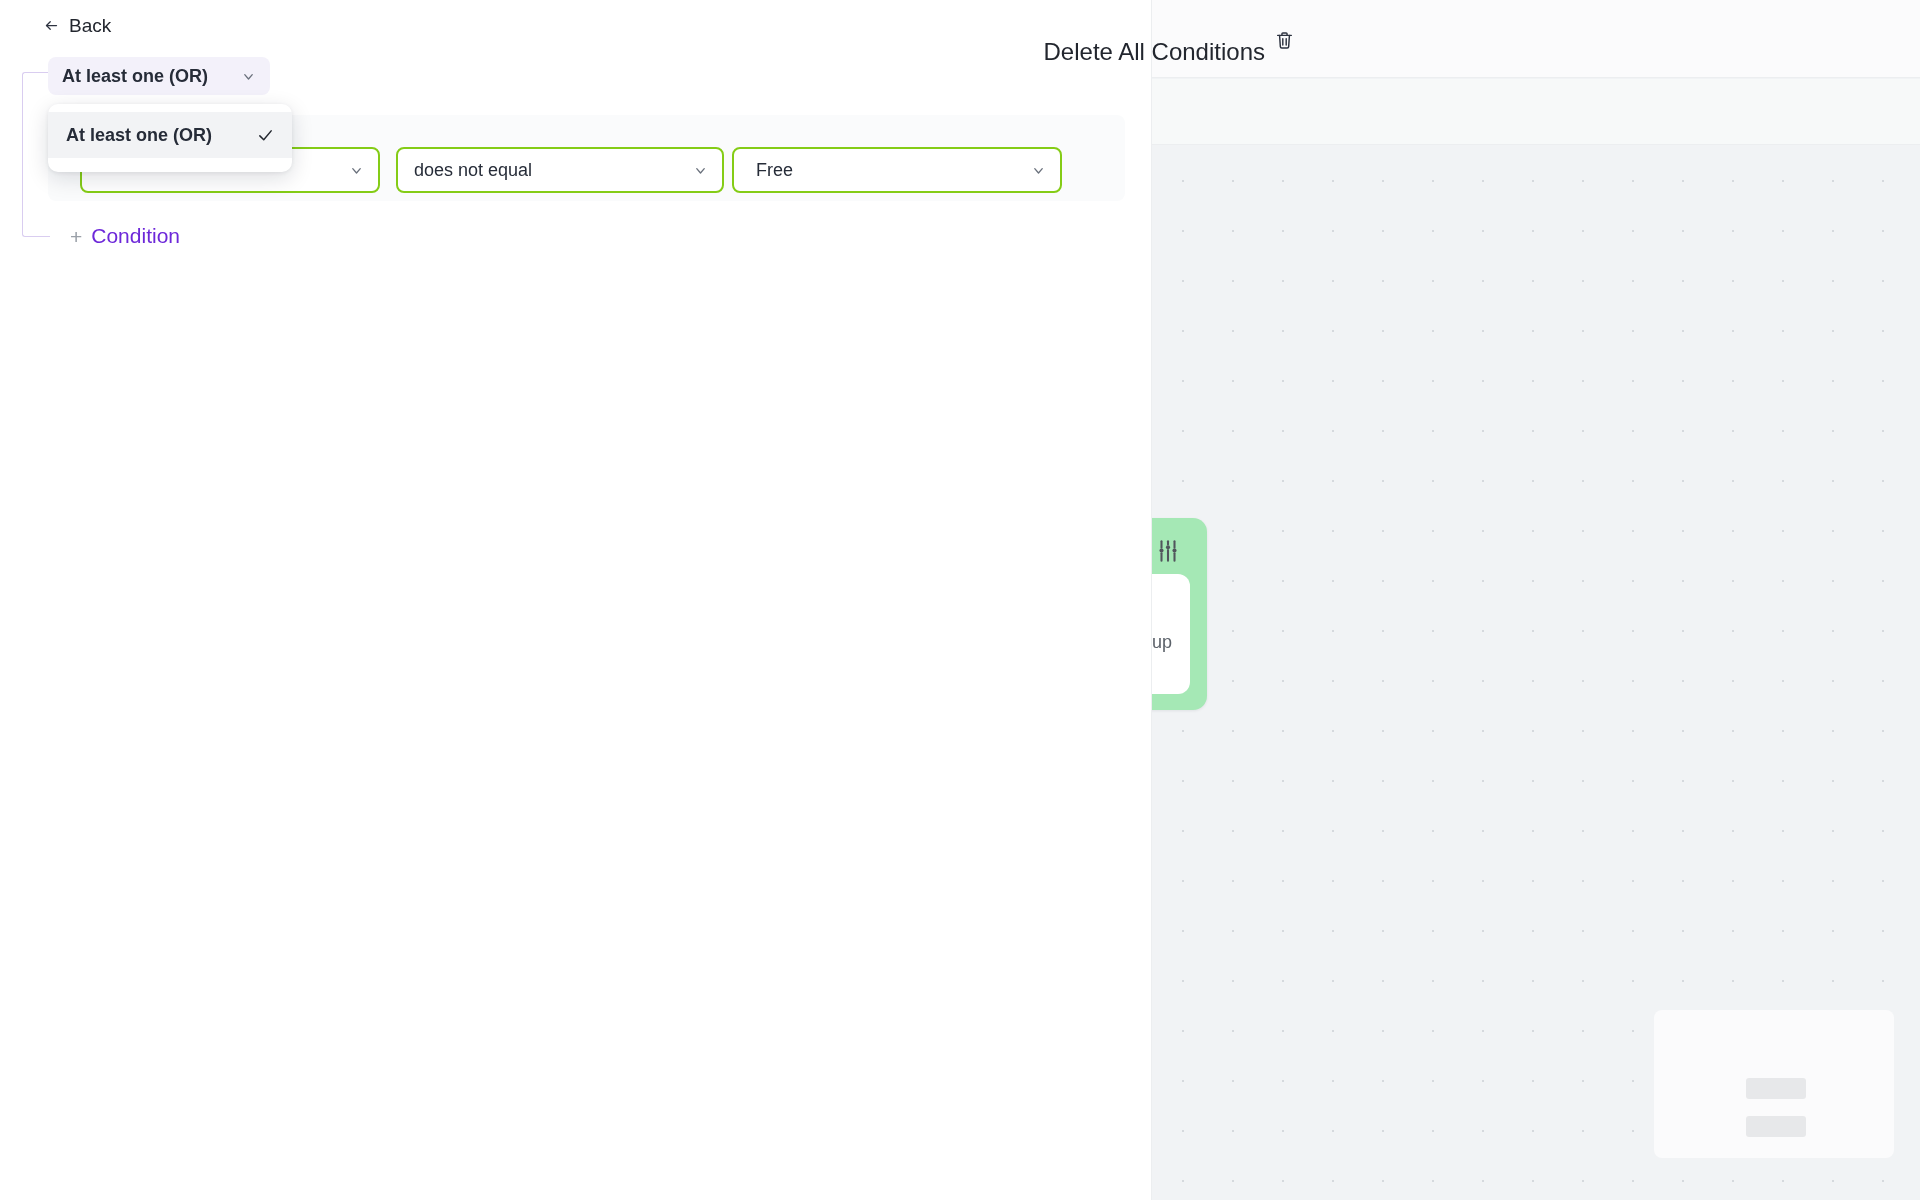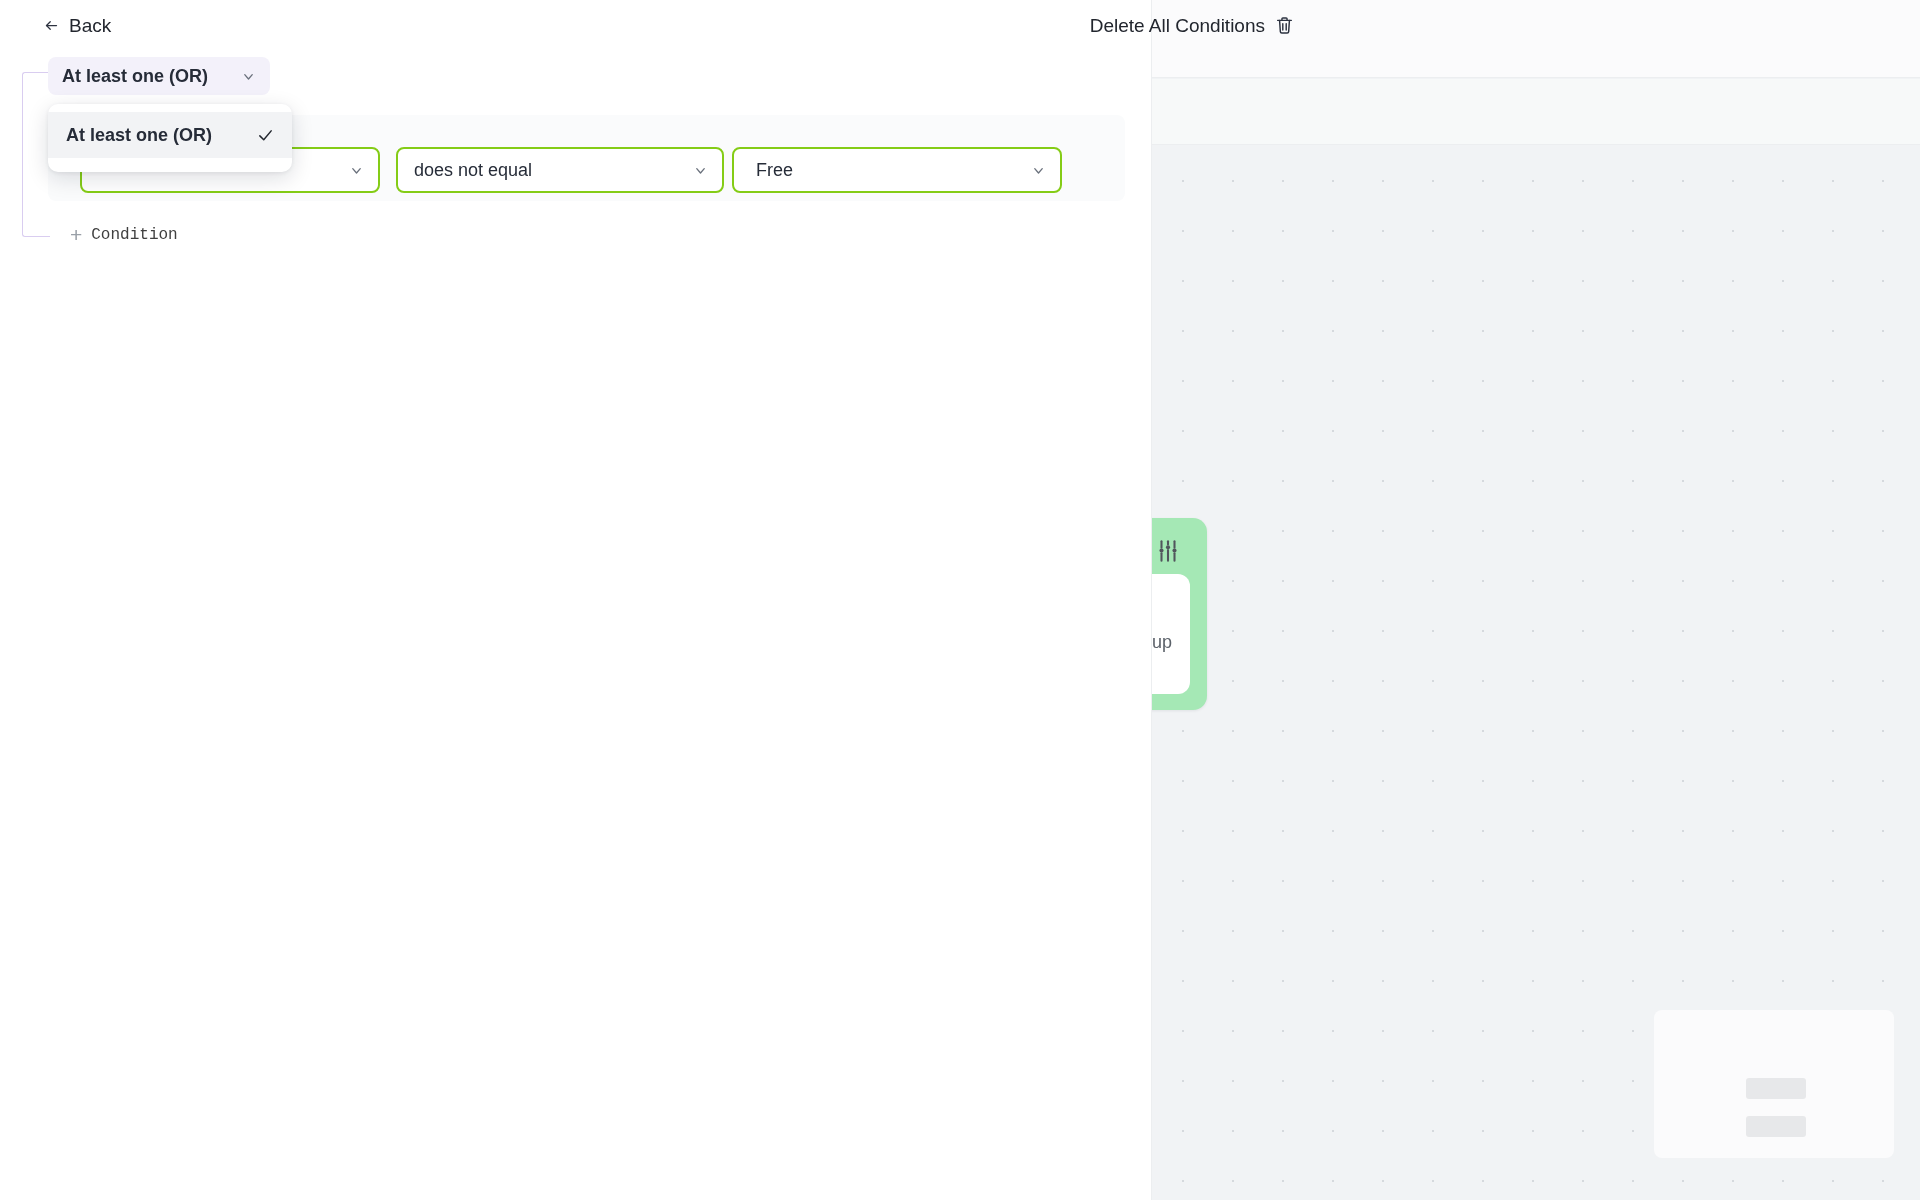--- a/index.html
+++ b/index.html
@@ -154,23 +154,24 @@
     right: 38px;
     top: 13px;
     display: flex;
     align-items: center;
     gap: 11px;
     cursor: pointer;
     padding: 3px 2px;
     border-radius: 6px;
   }
   .delete-all-label {
-    font-size: 19px;
+    font-size: 24px;
     color: #22262e;
     line-height: 1;
+    margin-top: 24px;
   }
   .trash-icon { width: 17px; height: 19px; color: #2d3340; display:block; }
   .trash-icon svg { display:block; width: 17px; height: 19px; }
 
   
   .bracket {
     position: absolute;
     left: 22px;
     top: 72px;
     width: 28px;
@@ -284,24 +285,23 @@
     padding: 4px 6px;
     border-radius: 6px;
     z-index: 2;
   }
   .add-condition .plus {
     font-size: 21px;
     color: #9aa0a8;
     line-height: 1;
   }
   .add-condition .add-label {
-    font-size: 16px;
-    color: #404040;
+    font-size: 21px;
+    color: #6d28d9;
     white-space: nowrap;
-    font-family: Liberation Mono, monospace;
   }
 </style>
 </head>
 <body>
 
 <div id="root">
 
   <div class="canvas">
     <div class="canvas-topbar"></div>
     <div class="canvas-subbar"></div>

